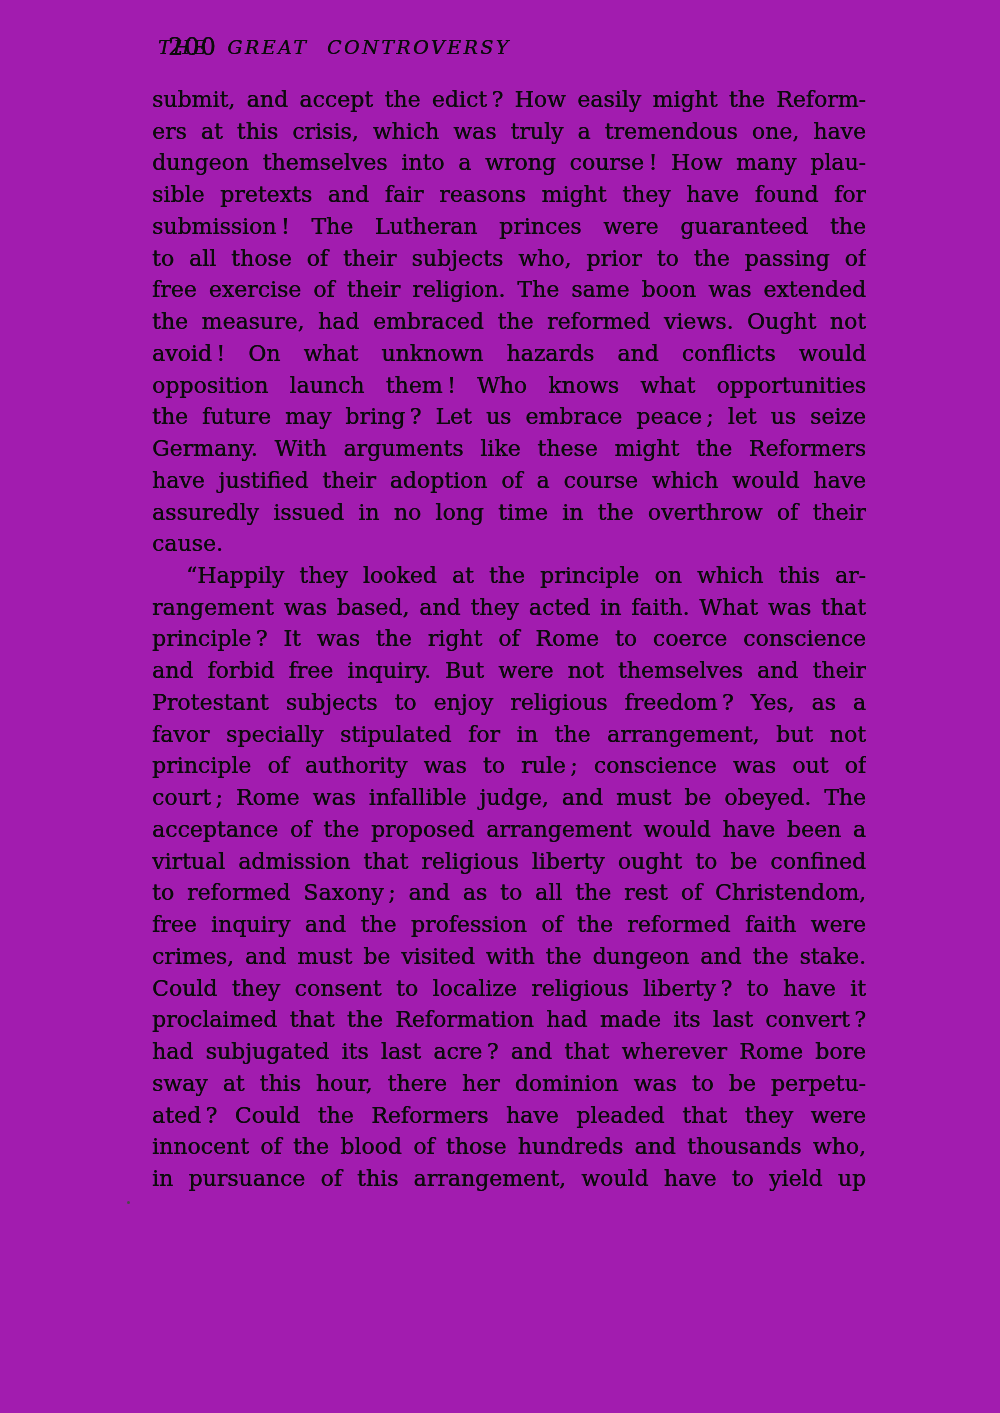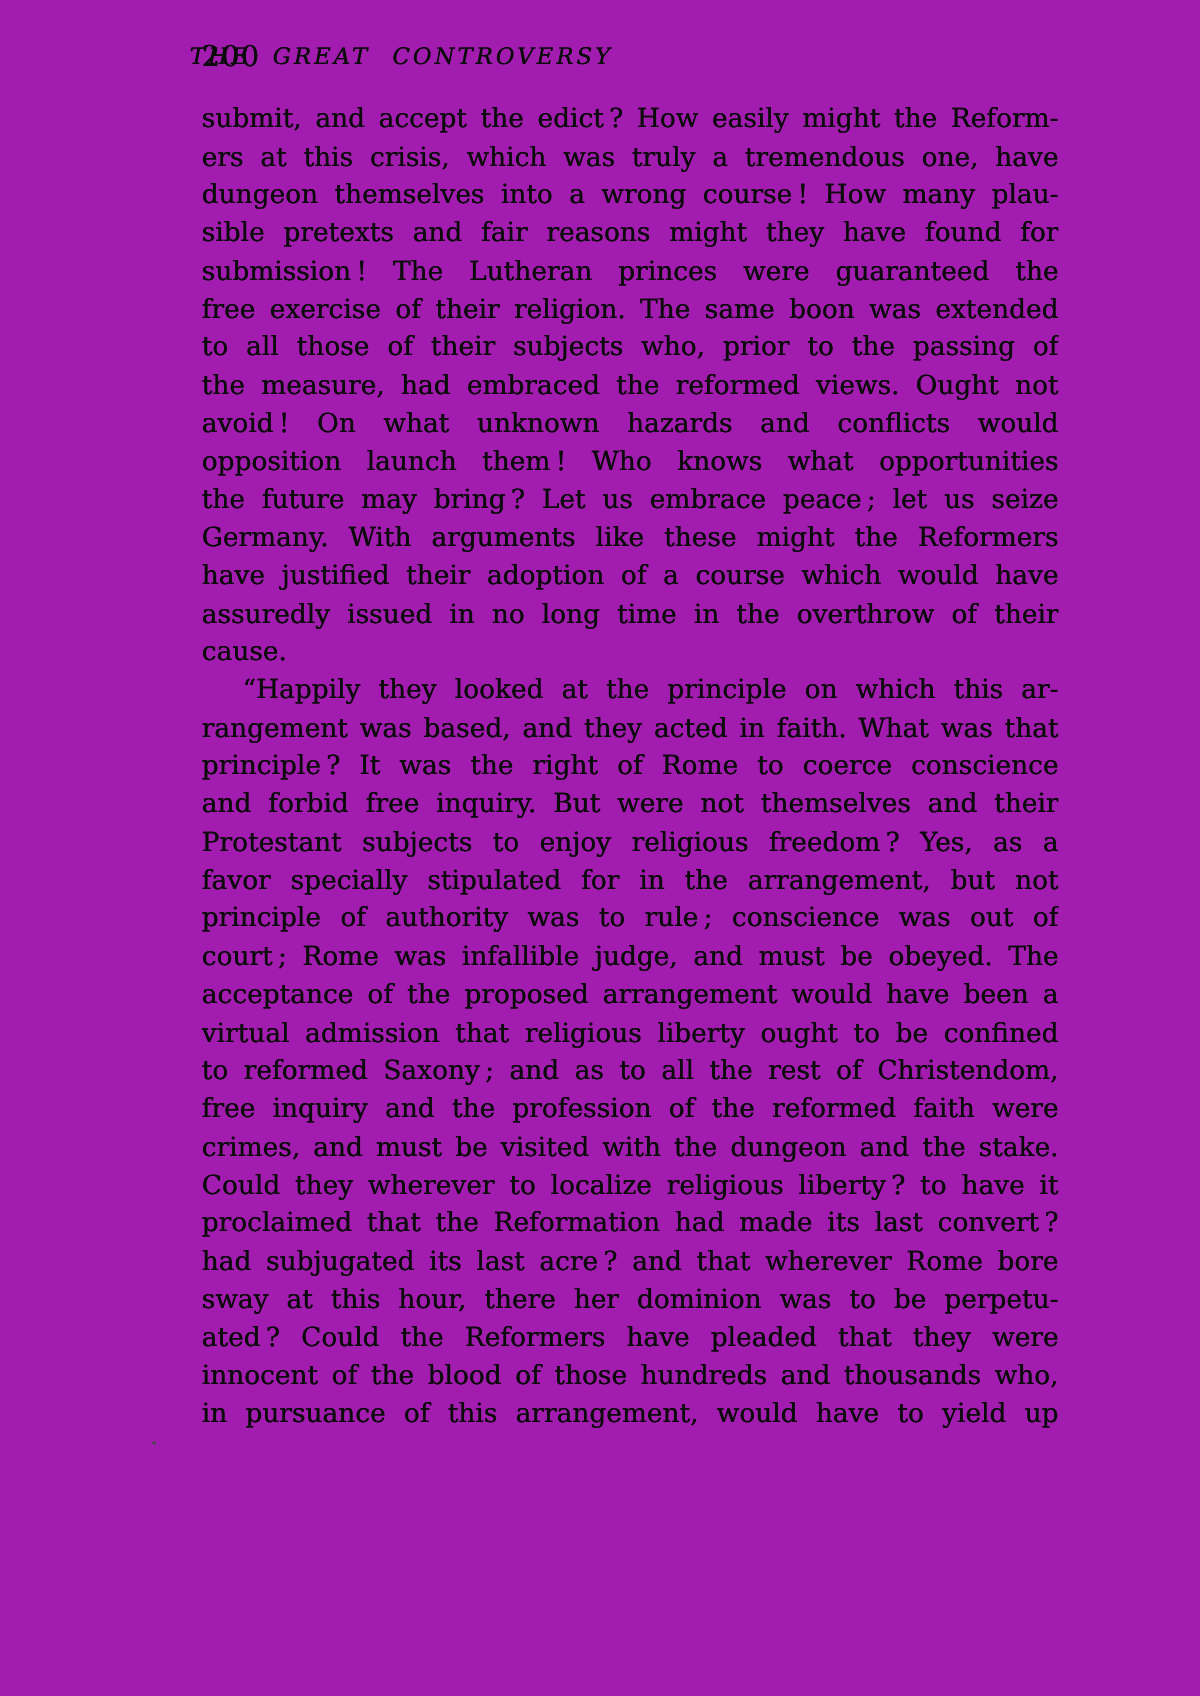--- a/index.html
+++ b/index.html
@@ -35,21 +35,21 @@
     font-style: italic;
     font-size: 19px;
     line-height: 27px;
     letter-spacing: 2.5px;
     word-spacing: 10px;
     text-shadow: 0.3px 0 0 currentColor;
     white-space: nowrap;
   }
   .text-body {
     position: absolute;
-    left: 168px;
+    left: 152px;
     top: 84px;
     width: 714px;
     font-size: 22px;
     text-shadow: 0.3px 0 0 currentColor;
   }
   .line {
     text-align: justify;
     text-align-last: justify;
     line-height: 31.74px;
     height: 31.74px;
@@ -77,22 +77,22 @@
 
 <div class="page">
   <div class="header-pagenum">200</div>
   <div class="header-title">THE  GREAT  CONTROVERSY</div>
   <div class="text-body" id="text-body">
       <div class="line">submit, and accept the edict ?  How easily might the Reform-</div>
       <div class="line">ers at this crisis, which was truly a tremendous one, have</div>
       <div class="line">dungeon themselves into a wrong course !  How many plau-</div>
       <div class="line">sible pretexts and fair reasons might they have found for</div>
       <div class="line">submission !  The Lutheran princes were guaranteed the</div>
+      <div class="line">to all those of their subjects who, prior to the passing of</div>
       <div class="line">free exercise of their religion.  The same boon was extended</div>
-      <div class="line">to all those of their subjects who, prior to the passing of</div>
       <div class="line">the measure, had embraced the reformed views.  Ought not</div>
       <div class="line">avoid !  On what unknown hazards and conflicts would</div>
       <div class="line">opposition launch them !  Who knows what opportunities</div>
       <div class="line">the future may bring ?  Let us embrace peace ; let us seize</div>
       <div class="line">Germany.  With arguments like these might the Reformers</div>
       <div class="line">have justified their adoption of a course which would have</div>
       <div class="line">assuredly issued in no long time in the overthrow of their</div>
       <div class="line flush-left">cause.</div>
       <div class="line indent">“Happily they looked at the principle on which this ar-</div>
       <div class="line">rangement was based, and they acted in faith.  What was that</div>
@@ -100,21 +100,21 @@
       <div class="line">and forbid free inquiry.  But were not themselves and their</div>
       <div class="line">Protestant subjects to enjoy religious freedom ?  Yes, as a</div>
       <div class="line">favor specially stipulated for in the arrangement, but not</div>
       <div class="line">principle of authority was to rule ; conscience was out of</div>
       <div class="line">court ; Rome was infallible judge, and must be obeyed.  The</div>
       <div class="line">acceptance of the proposed arrangement would have been a</div>
       <div class="line">virtual admission that religious liberty ought to be confined</div>
       <div class="line">to reformed Saxony ; and as to all the rest of Christendom,</div>
       <div class="line">free inquiry and the profession of the reformed faith were</div>
       <div class="line">crimes, and must be visited with the dungeon and the stake.</div>
-      <div class="line">Could they wherever to localize religious liberty ? to have it</div>
+      <div class="line">Could they consent to localize religious liberty ? to have it</div>
       <div class="line">proclaimed that the Reformation had made its last convert ?</div>
       <div class="line">had subjugated its last acre ? and that wherever Rome bore</div>
       <div class="line">sway at this hour, there her dominion was to be perpetu-</div>
       <div class="line">ated ?  Could the Reformers have pleaded that they were</div>
       <div class="line">innocent of the blood of those hundreds and thousands who,</div>
       <div class="line">in pursuance of this arrangement, would have to yield up</div>
     </div>
   <div class="speck"></div>
 </div>
 

